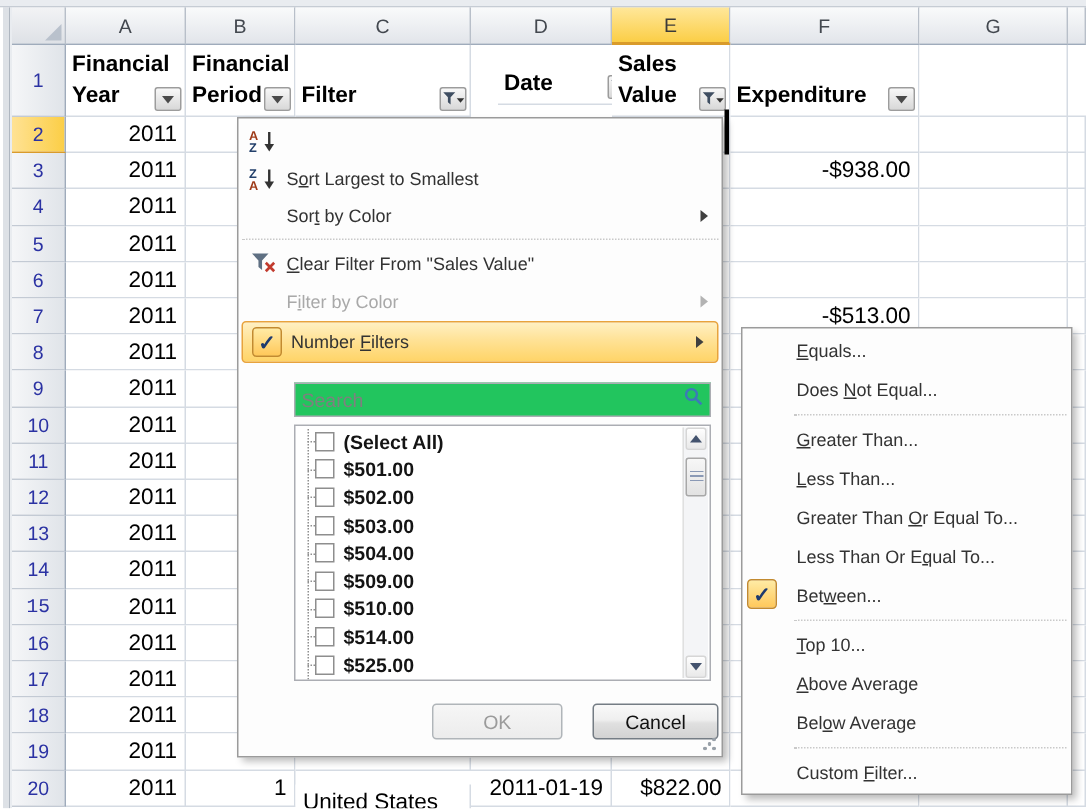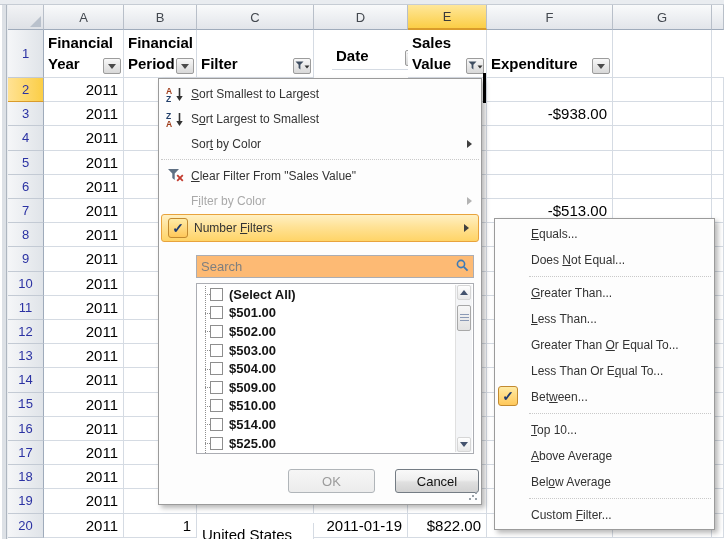--- a/index.html
+++ b/index.html
@@ -49,21 +49,21 @@
   .mi .lbl { flex:1; white-space:nowrap; overflow:hidden; }
   .mi .arr { width:0; height:0; border-top:4px solid transparent; border-bottom:4px solid transparent; border-left:5px solid #3F3F3F; margin-right:5px; }
   .mi.disabled { color:#A9A9A9; }
   .mi.disabled .arr { border-left-color:#B3B3B3; }
   .mi.hl { height:28px; margin:1px 2px; border:1px solid #E8A33D; border-radius:3px;
     background:linear-gradient(#FFF0C3,#FFE296 45%,#FFD467); }
   .msep { border-top:1px dotted #C9C9C9; margin:3px 2px; }
   .ckbox { width:20px; height:20px; border:1px solid #C28A30; border-radius:3px;
     background:linear-gradient(#FFEBA5,#FFC85A); color:#1E3A6E; font-weight:bold; font-size:14px; line-height:18px; text-align:center; }
 
-  .search-row { position:absolute; left:37px; top:176px; width:278px; height:23px; border:1px solid #ABADB3; background:#fdba74;
+  .search-row { position:absolute; left:37px; top:176px; width:278px; height:23px; border:1px solid #ABADB3; background:#22c55e;
     display:flex; align-items:center; padding:0 4px; }
   .search-row input { border:none; outline:none; flex:1; font-size:13px; color:#333; font-family:"Liberation Sans",sans-serif; background:transparent; }
   .search-row input::placeholder { color:#7F7F7F; opacity:1; }
 
   #value-list { position:absolute; left:37px; top:204px; width:278px; height:171px; border:1px solid #ABADB3; background:#fff; overflow:hidden; }
   #value-list .vline { position:absolute; left:8px; top:2px; bottom:0; border-left:1px dotted #8F8F8F; }
   #vrows { position:absolute; left:0; top:1px; right:18px; }
   .vrow { height:18.6px; display:flex; align-items:center; padding-left:13px; font-size:13px; font-weight:bold; color:#141414; position:relative; white-space:nowrap; }
   .vrow .stub { position:absolute; left:8px; top:50%; width:5px; border-top:1px dotted #8F8F8F; }
   .vrow .cb { flex:0 0 13px; width:13px; height:13px; border:1px solid #8E8E8E; background:#fff; margin-right:6px; }
@@ -351,21 +351,20 @@
     <div id="menu-items">
         <div class="mi">
           <div class="ic">
             <svg width="20" height="16" viewBox="0 0 20 16">
               <text x="1" y="7.5" font-size="8.5" font-weight="bold" fill="#9E3A18" font-family="Liberation Sans,sans-serif">A</text>
               <text x="1" y="15.5" font-size="8.5" font-weight="bold" fill="#23406B" font-family="Liberation Sans,sans-serif">Z</text>
               <line x1="14.5" y1="2" x2="14.5" y2="11" stroke="#333" stroke-width="1.6"></line>
               <path d="M11.3 10 L17.7 10 L14.5 15 Z" fill="#333"></path>
             </svg>
           </div>
-          <span class="lbl"><u>S</u>ort Smallest to Largest</span>
         </div>
         <div class="mi">
           <div class="ic">
             <svg width="20" height="16" viewBox="0 0 20 16">
               <text x="1" y="7.5" font-size="8.5" font-weight="bold" fill="#23406B" font-family="Liberation Sans,sans-serif">Z</text>
               <text x="1" y="15.5" font-size="8.5" font-weight="bold" fill="#9E3A18" font-family="Liberation Sans,sans-serif">A</text>
               <line x1="14.5" y1="2" x2="14.5" y2="11" stroke="#333" stroke-width="1.6"></line>
               <path d="M11.3 10 L17.7 10 L14.5 15 Z" fill="#333"></path>
             </svg>
           </div>

